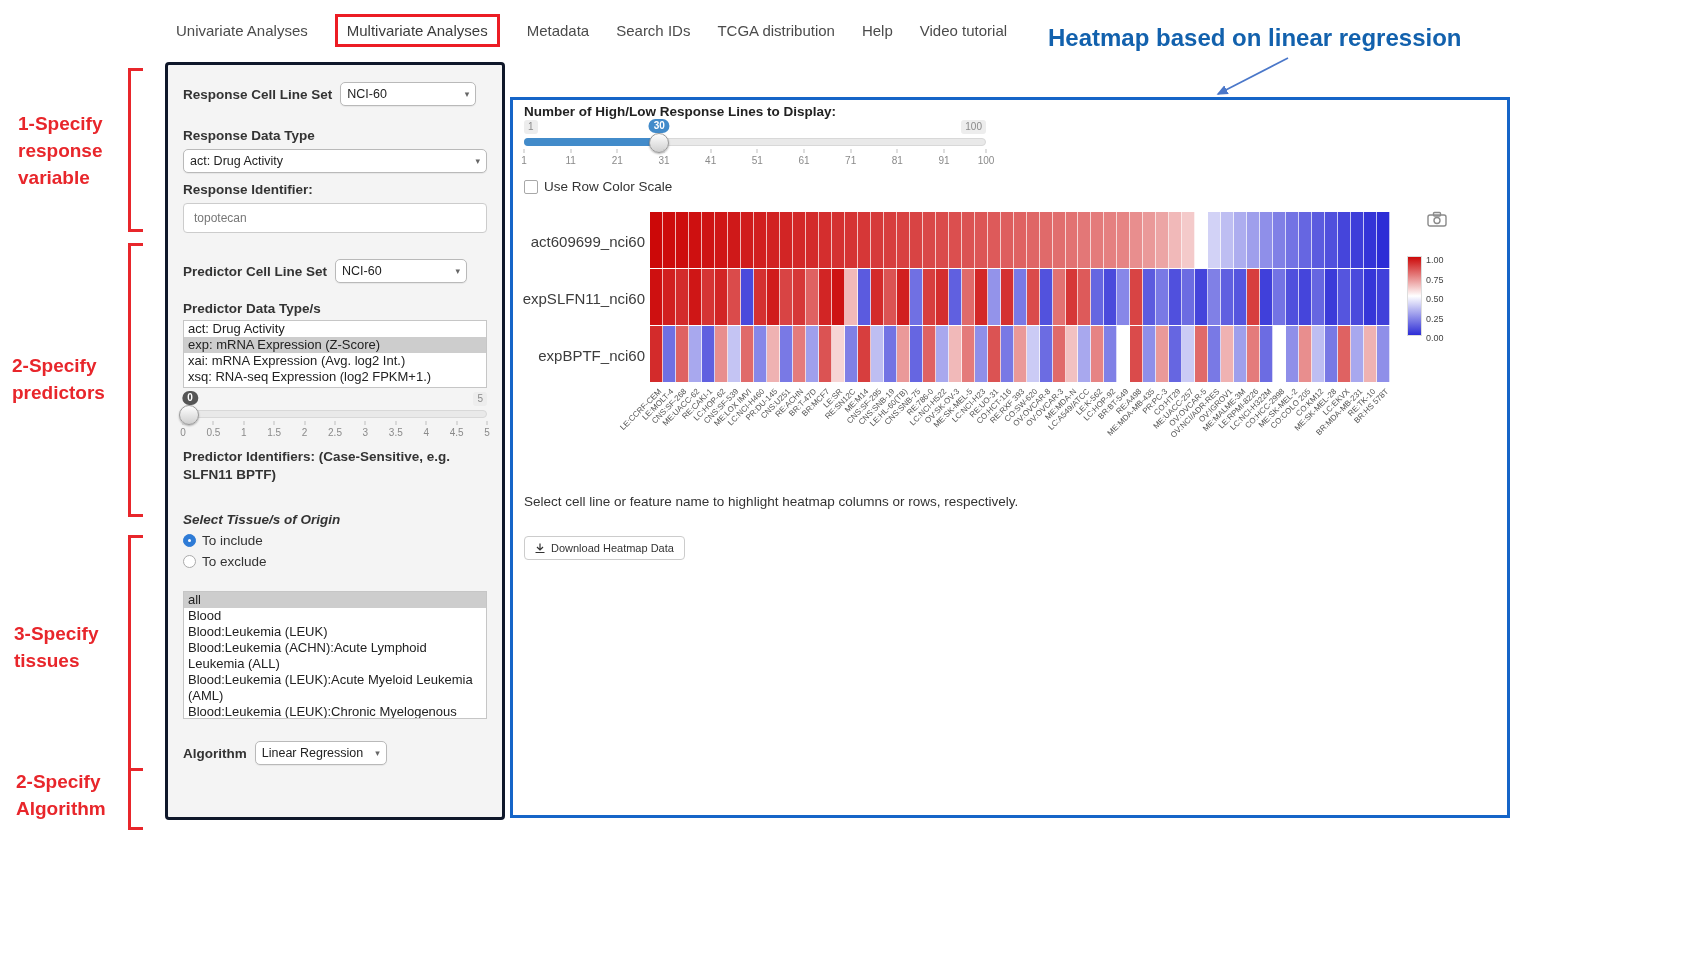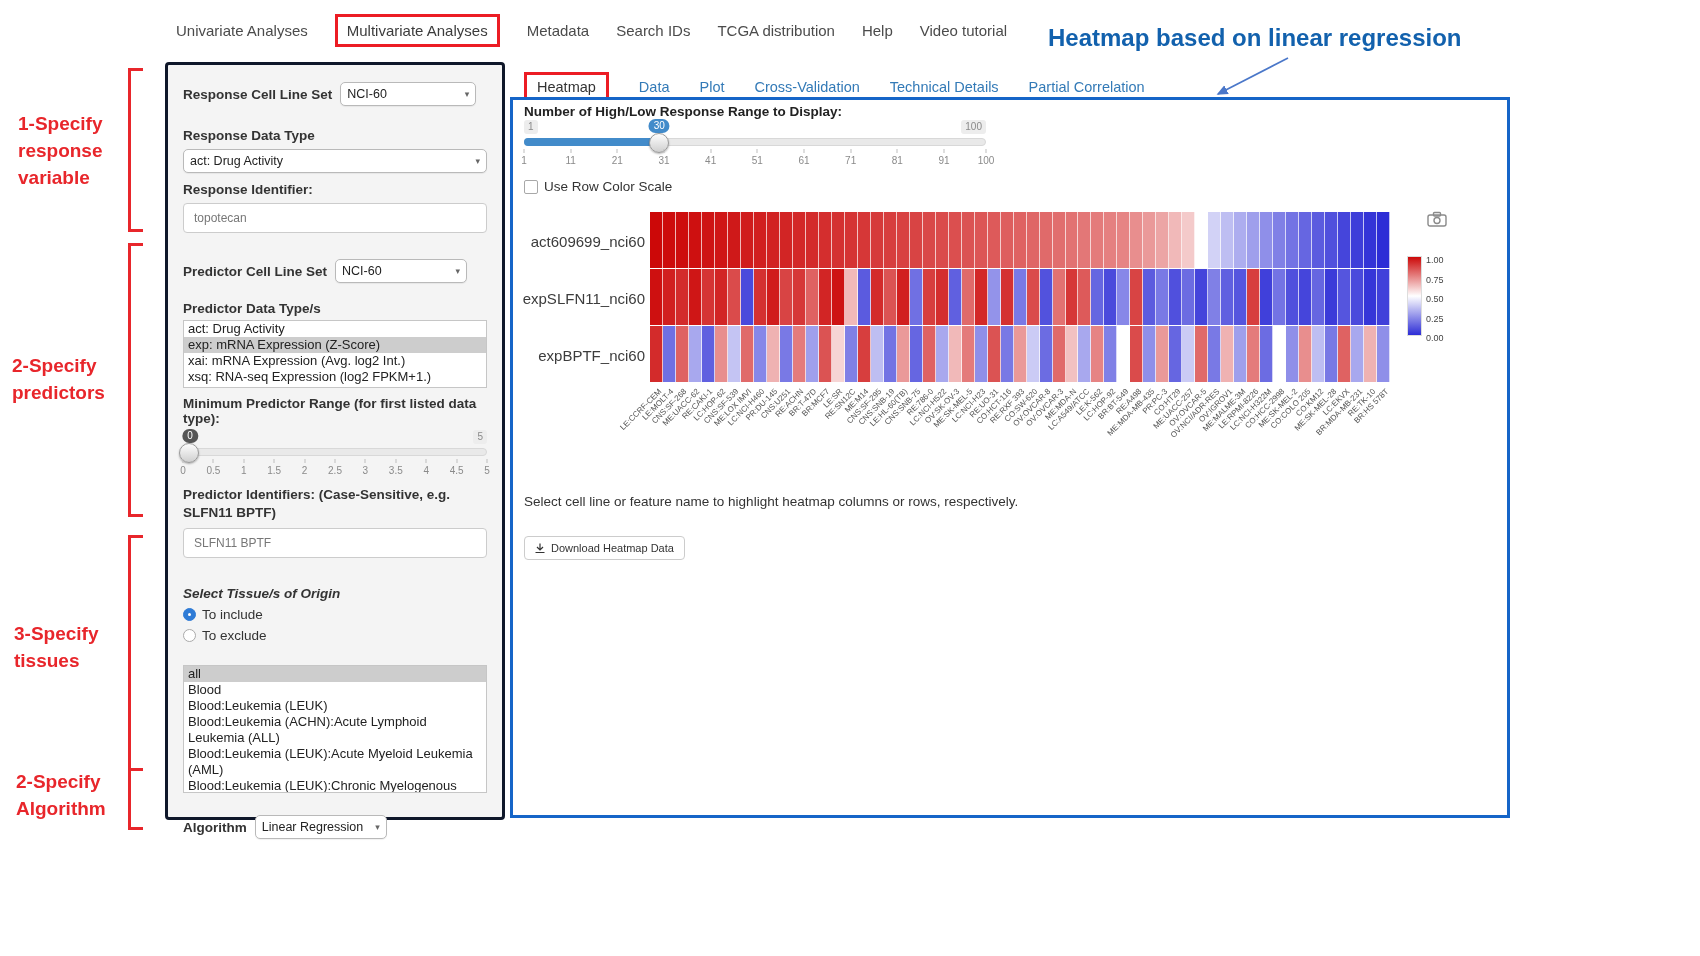--- a/index.html
+++ b/index.html
@@ -41,21 +41,21 @@
   .opt.selected{background:#cdcdcd;}
   .radio-line{display:flex;align-items:center;gap:6px;margin-top:6px;cursor:pointer;}
   .radio{width:13px;height:13px;border-radius:50%;border:1px solid #aaa;background:#fff;box-sizing:border-box;position:relative;}
   .radio.on{border:1px solid #2e7bd6;background:#2e7bd6;}
   .radio.on::after{content:"";position:absolute;left:4px;top:4px;width:3px;height:3px;border-radius:50%;background:#fff;}
 
   
   .irs{position:relative;height:52px;}
   .irs-min,.irs-max{position:absolute;top:0;font-size:10px;color:#8a8a8a;background:#ededed;border-radius:3px;padding:0 4px;line-height:14px;}
   .irs-min{left:0;} .irs-max{right:0;}
-  .irs-badge{position:absolute;top:-1px;color:#fff;font-size:10px;line-height:14px;padding:0 5px;border-radius:7px;transform:translateX(-50%);}
+  .irs-badge{position:absolute;top:-1px;color:#fff;font-size:10px;line-height:14px;padding:0 5px;border-radius:7px;transform:translateX(-50%);font-weight:bold;}
   .irs-line{position:absolute;top:18px;left:0;right:0;height:8px;background:#e9e9e9;border:1px solid #d8d8d8;border-radius:4px;box-sizing:border-box;}
   .irs-bar{position:absolute;top:18px;height:8px;background:#428bca;border-radius:4px 0 0 4px;box-sizing:border-box;}
   .irs-handle{position:absolute;top:13px;width:18px;height:18px;border-radius:50%;background:linear-gradient(#fefefe,#cfcfcf);
               border:1px solid #999;transform:translateX(-50%);box-shadow:0 1px 2px rgba(0,0,0,.3);cursor:pointer;}
   .irs-ticks{position:absolute;left:0;right:0;top:29px;height:22px;}
   .tickmark{position:absolute;top:0;width:1px;height:4px;background:#bdbdbd;transform:translateX(-50%);}
   .ticklab{position:absolute;top:6px;transform:translateX(-50%);font-size:10px;color:#8a8a8a;white-space:nowrap;}
 
   
   .tabs{position:absolute;left:524px;top:72px;display:flex;align-items:center;gap:30px;font-size:14.5px;}
@@ -153,21 +153,20 @@
     </div>
 
     <div class="flabel" style="margin-top:18px;">Predictor Data Type/s</div>
     <div class="listbox" style="margin-top:4px;height:66px;">
       <div class="opt">act: Drug Activity</div>
       <div class="opt selected">exp: mRNA Expression (Z-Score)</div>
       <div class="opt">xai: mRNA Expression (Avg. log2 Int.)</div>
       <div class="opt">xsq: RNA-seq Expression (log2 FPKM+1.)</div>
     </div>
 
-    <div class="flabel" style="margin-top:8px;">Minimum Predictor Range (for first listed data type):</div>
     <div class="irs" id="side-slider" style="margin-top: 4px;">
       <span class="irs-max">5</span>
       <span class="irs-badge" style="left:4px;background:#555;transform:translateX(-30%);">0</span>
       <span class="irs-line"></span>
       <span class="irs-handle" style="left:6px;"></span>
       <span class="irs-ticks" id="side-ticks">
           <span class="tickmark" style="left: 0%;"></span>
           <span class="ticklab" style="left: 0%;">0</span>
           <span class="tickmark" style="left: 10%;"></span>
           <span class="ticklab" style="left: 10%;">0.5</span>
@@ -186,23 +185,20 @@
           <span class="tickmark" style="left: 80%;"></span>
           <span class="ticklab" style="left: 80%;">4</span>
           <span class="tickmark" style="left: 90%;"></span>
           <span class="ticklab" style="left: 90%;">4.5</span>
           <span class="tickmark" style="left: 100%;"></span>
           <span class="ticklab" style="left: 100%;">5</span>
         </span>
     </div>
 
     <div class="flabel" style="margin-top:4px;line-height:18px;">Predictor Identifiers: (Case-Sensitive, e.g. SLFN11 BPTF)</div>
-    <div class="tinput" style="margin-top:6px;">
-      <span>SLFN11 BPTF</span>
-    </div>
 
     <div class="flabel" style="margin-top:28px;font-style:italic;">Select Tissue/s of Origin</div>
     <div class="radio-line">
       <span class="radio on"></span>
       <span>To include</span>
     </div>
     <div class="radio-line">
       <span class="radio"></span>
       <span>To exclude</span>
     </div>
@@ -218,32 +214,24 @@
 
     <div class="row-inline" style="margin-top:22px;">
       <span class="flabel">Algorithm</span>
       <span class="sel" style="width:118px;">
         <span>Linear Regression</span>
         <span class="chev">▾</span>
       </span>
     </div>
   </aside>
 
-  <div class="tabs">
-    <span class="tab active">Heatmap</span>
-    <span class="tab">Data</span>
-    <span class="tab">Plot</span>
-    <span class="tab">Cross-Validation</span>
-    <span class="tab">Technical Details</span>
-    <span class="tab">Partial Correlation</span>
-  </div>
 
   <div class="bluebox"></div>
 
-  <div class="hm-title">Number of High/Low Response Range to Display:</div>
+  <div class="hm-title">Number of High/Low Response Lines to Display:</div>
 
   <div class="irs" id="main-slider" style="position: absolute; left: 524px; top: 120px; width: 462px;">
     <span class="irs-min">1</span>
     <span class="irs-max">100</span>
     <span class="irs-badge" style="left:29.3%;background:#428bca;">30</span>
     <span class="irs-line"></span>
     <span class="irs-bar" style="left:0;width:29.3%;"></span>
     <span class="irs-handle" style="left:29.3%;"></span>
     <span class="irs-ticks" id="main-ticks">
         <span class="tickmark" style="left: 0%;"></span>

